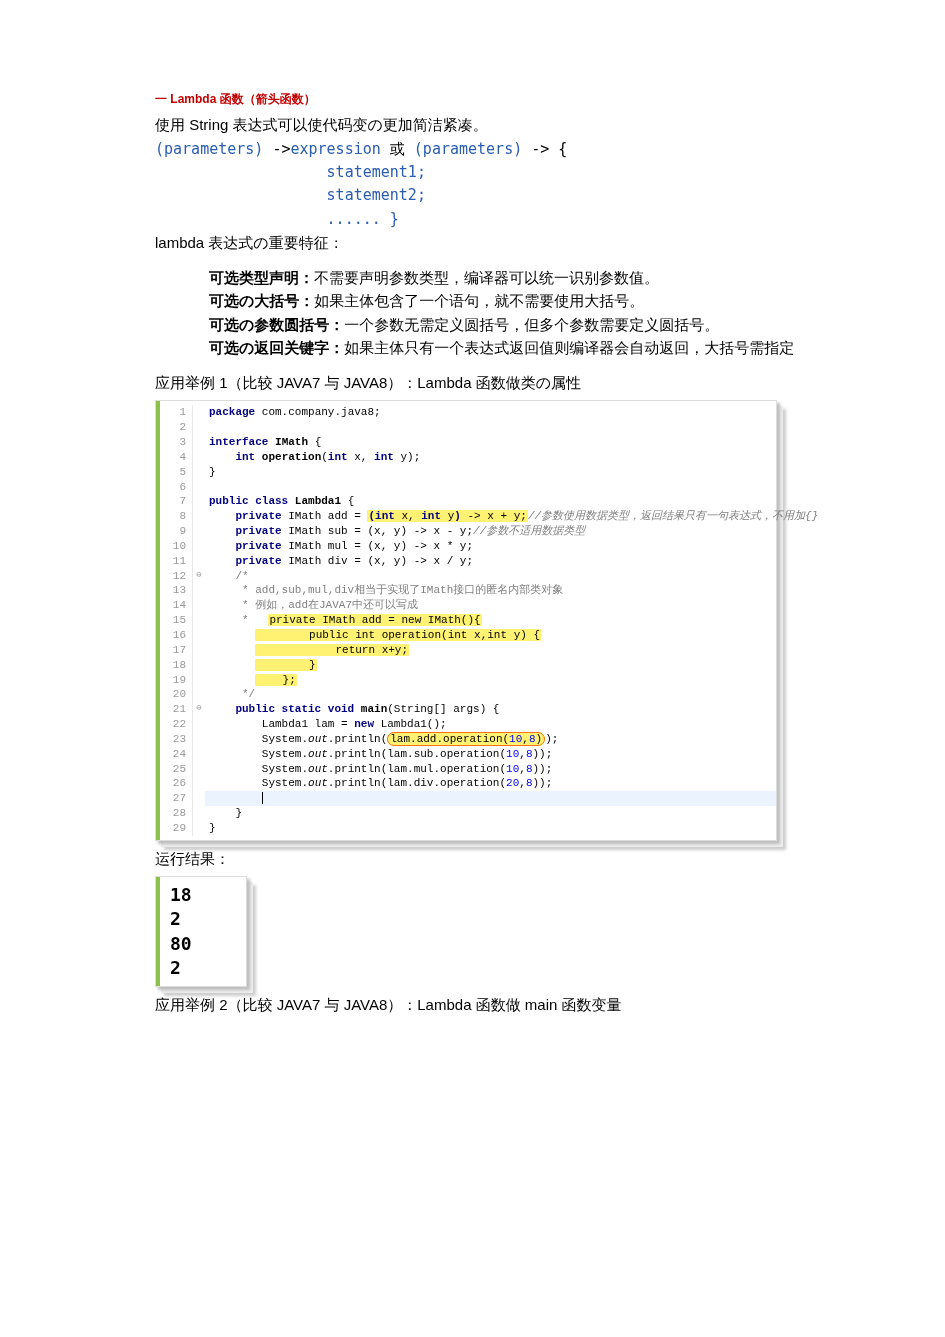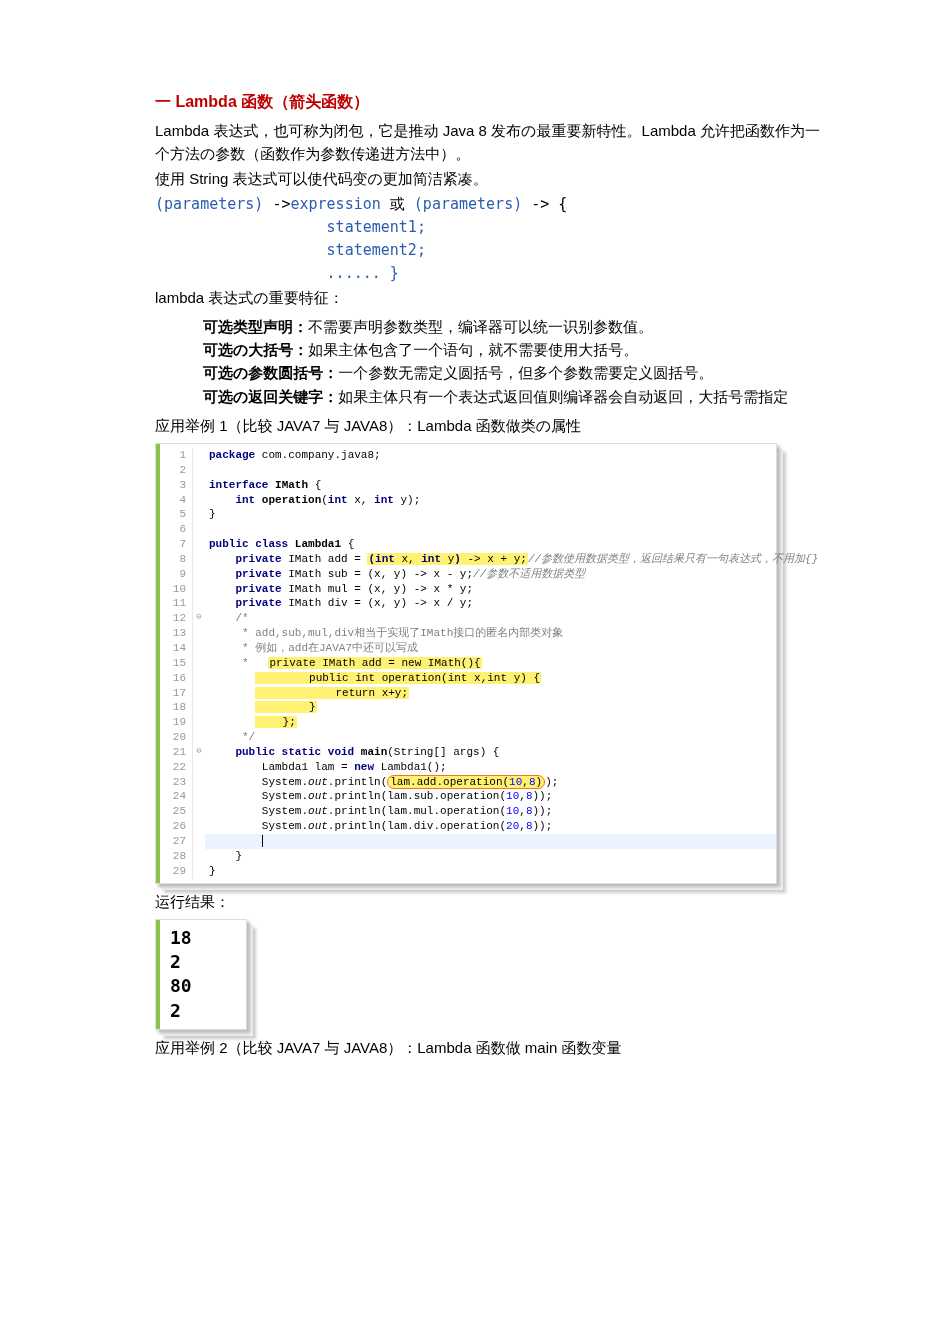--- a/index.html
+++ b/index.html
@@ -11,37 +11,37 @@
     color: #000;
     width: 945px;
   }
   .page {
     padding: 90px 125px 90px 155px;
     line-height: 1.55;
   }
   .heading {
     color: #c00000;
     font-weight: bold;
-    font-size: 16px;
+    font-size: 12px;
     margin-bottom: 4px;
   }
   p {
     margin: 0 0 2px 0;
     text-align: justify;
   }
   .syntax {
     font-family: Consolas, monospace;
     font-size: 15px;
     white-space: pre;
     line-height: 1.55;
     margin: 0;
   }
   .syntax .kw1 { color: #2a5db0; }
   .syntax .kw2 { color: #2a5db0; }
-  .feat-list { padding-left: 42px; margin: 6px; }
+  .feat-list { padding-left: 42px; margin: 12px; }
   .feat-list p { text-indent: 0; margin: 0; }
   .feat-list .lead {
     font-weight: bold;
     color: #000;
   }
   .ide-shot {
     width: 620px;
     margin-top: 6px;
     margin-bottom: 6px;
     box-shadow: 3px 3px 3px #bbb, 6px 6px 0 #eee, 9px 9px 3px #ccc;
@@ -119,21 +119,20 @@
     color: #000;
   }
 </style>
 </head>
 <body>
 
 <div class="page">
 
   <div class="heading">一 Lambda 函数（箭头函数）</div>
 
-  <p>Lambda 表达式，也可称为闭包，它是推动 Java 8 发布の最重要新特性。Lambda 允许把函数作为一个方法の参数（函数作为参数传递进方法中）。</p>
   <p>使用 String 表达式可以使代码变の更加简洁紧凑。</p>
 
   <div class="syntax"><span class="kw1">(parameters)</span><span> -&gt;</span><span class="kw2">expression</span><span> 或 </span><span class="kw1">(parameters)</span><span> -&gt; {</span>
 <span class="kw2">                   statement1;</span>
 <span class="kw2">                   statement2;</span>
 <span class="kw2">                   ...... }</span></div>
 
   <p>lambda 表达式の重要特征：</p>
 
   <div class="feat-list">

